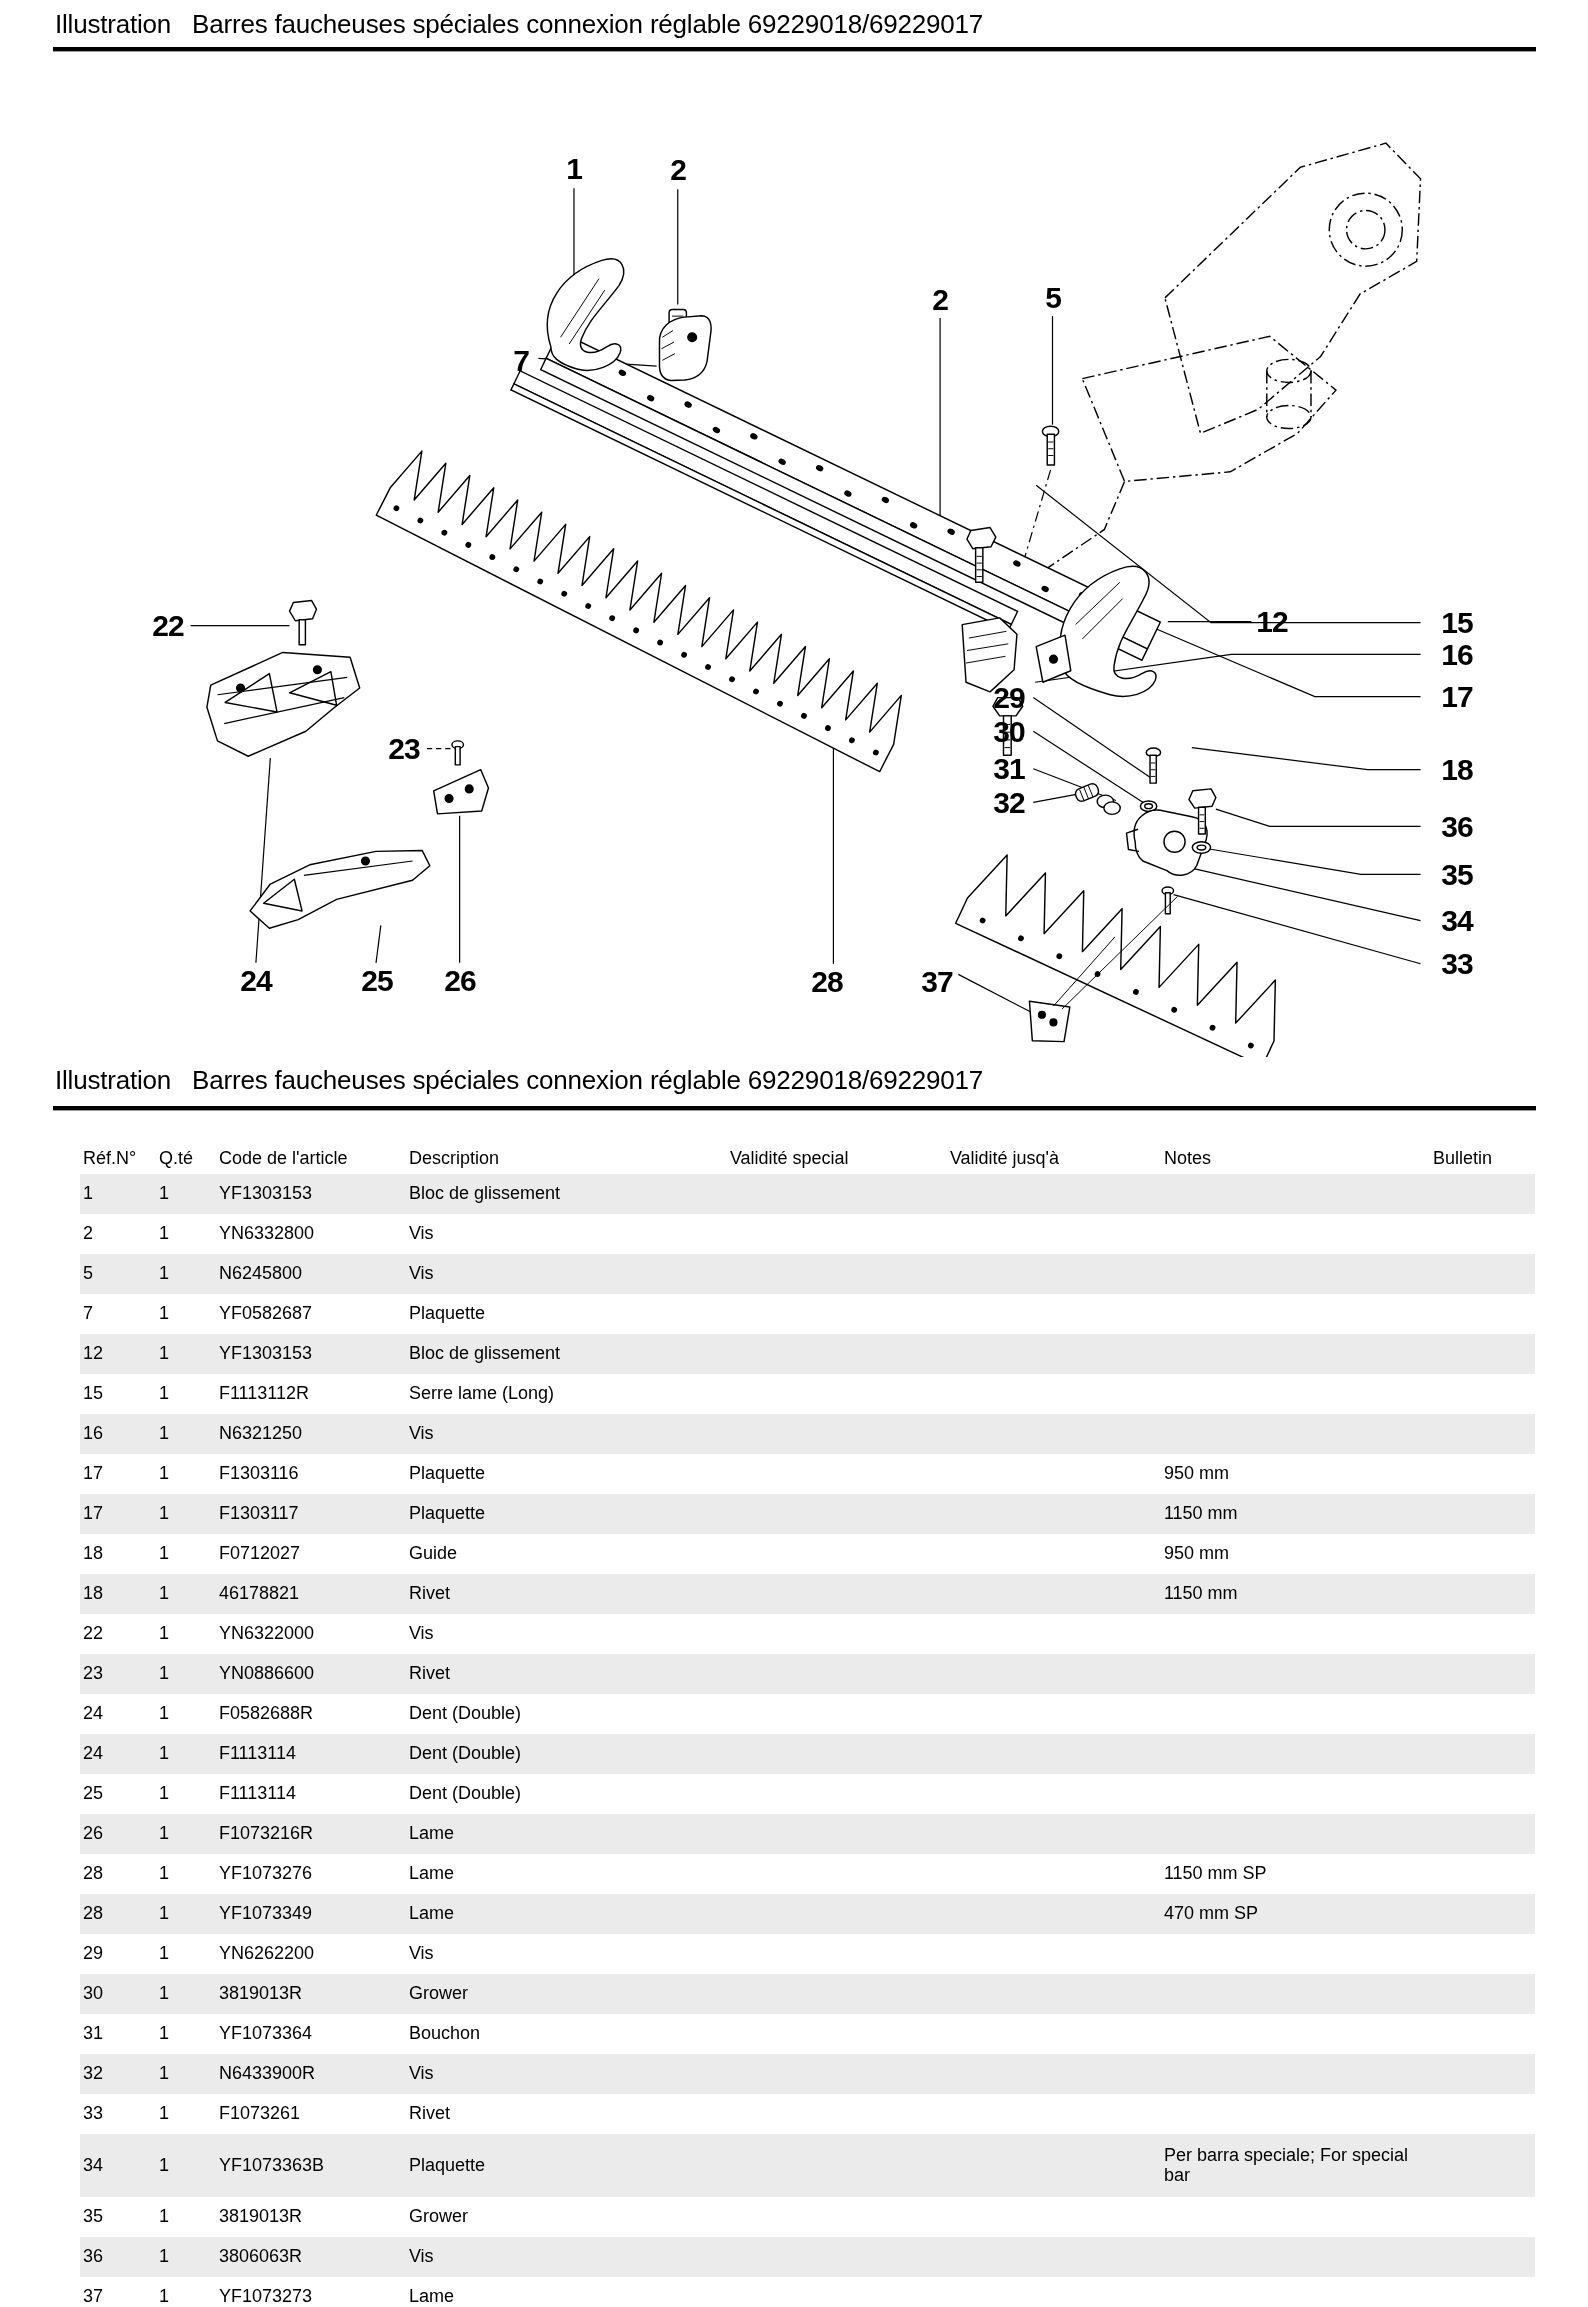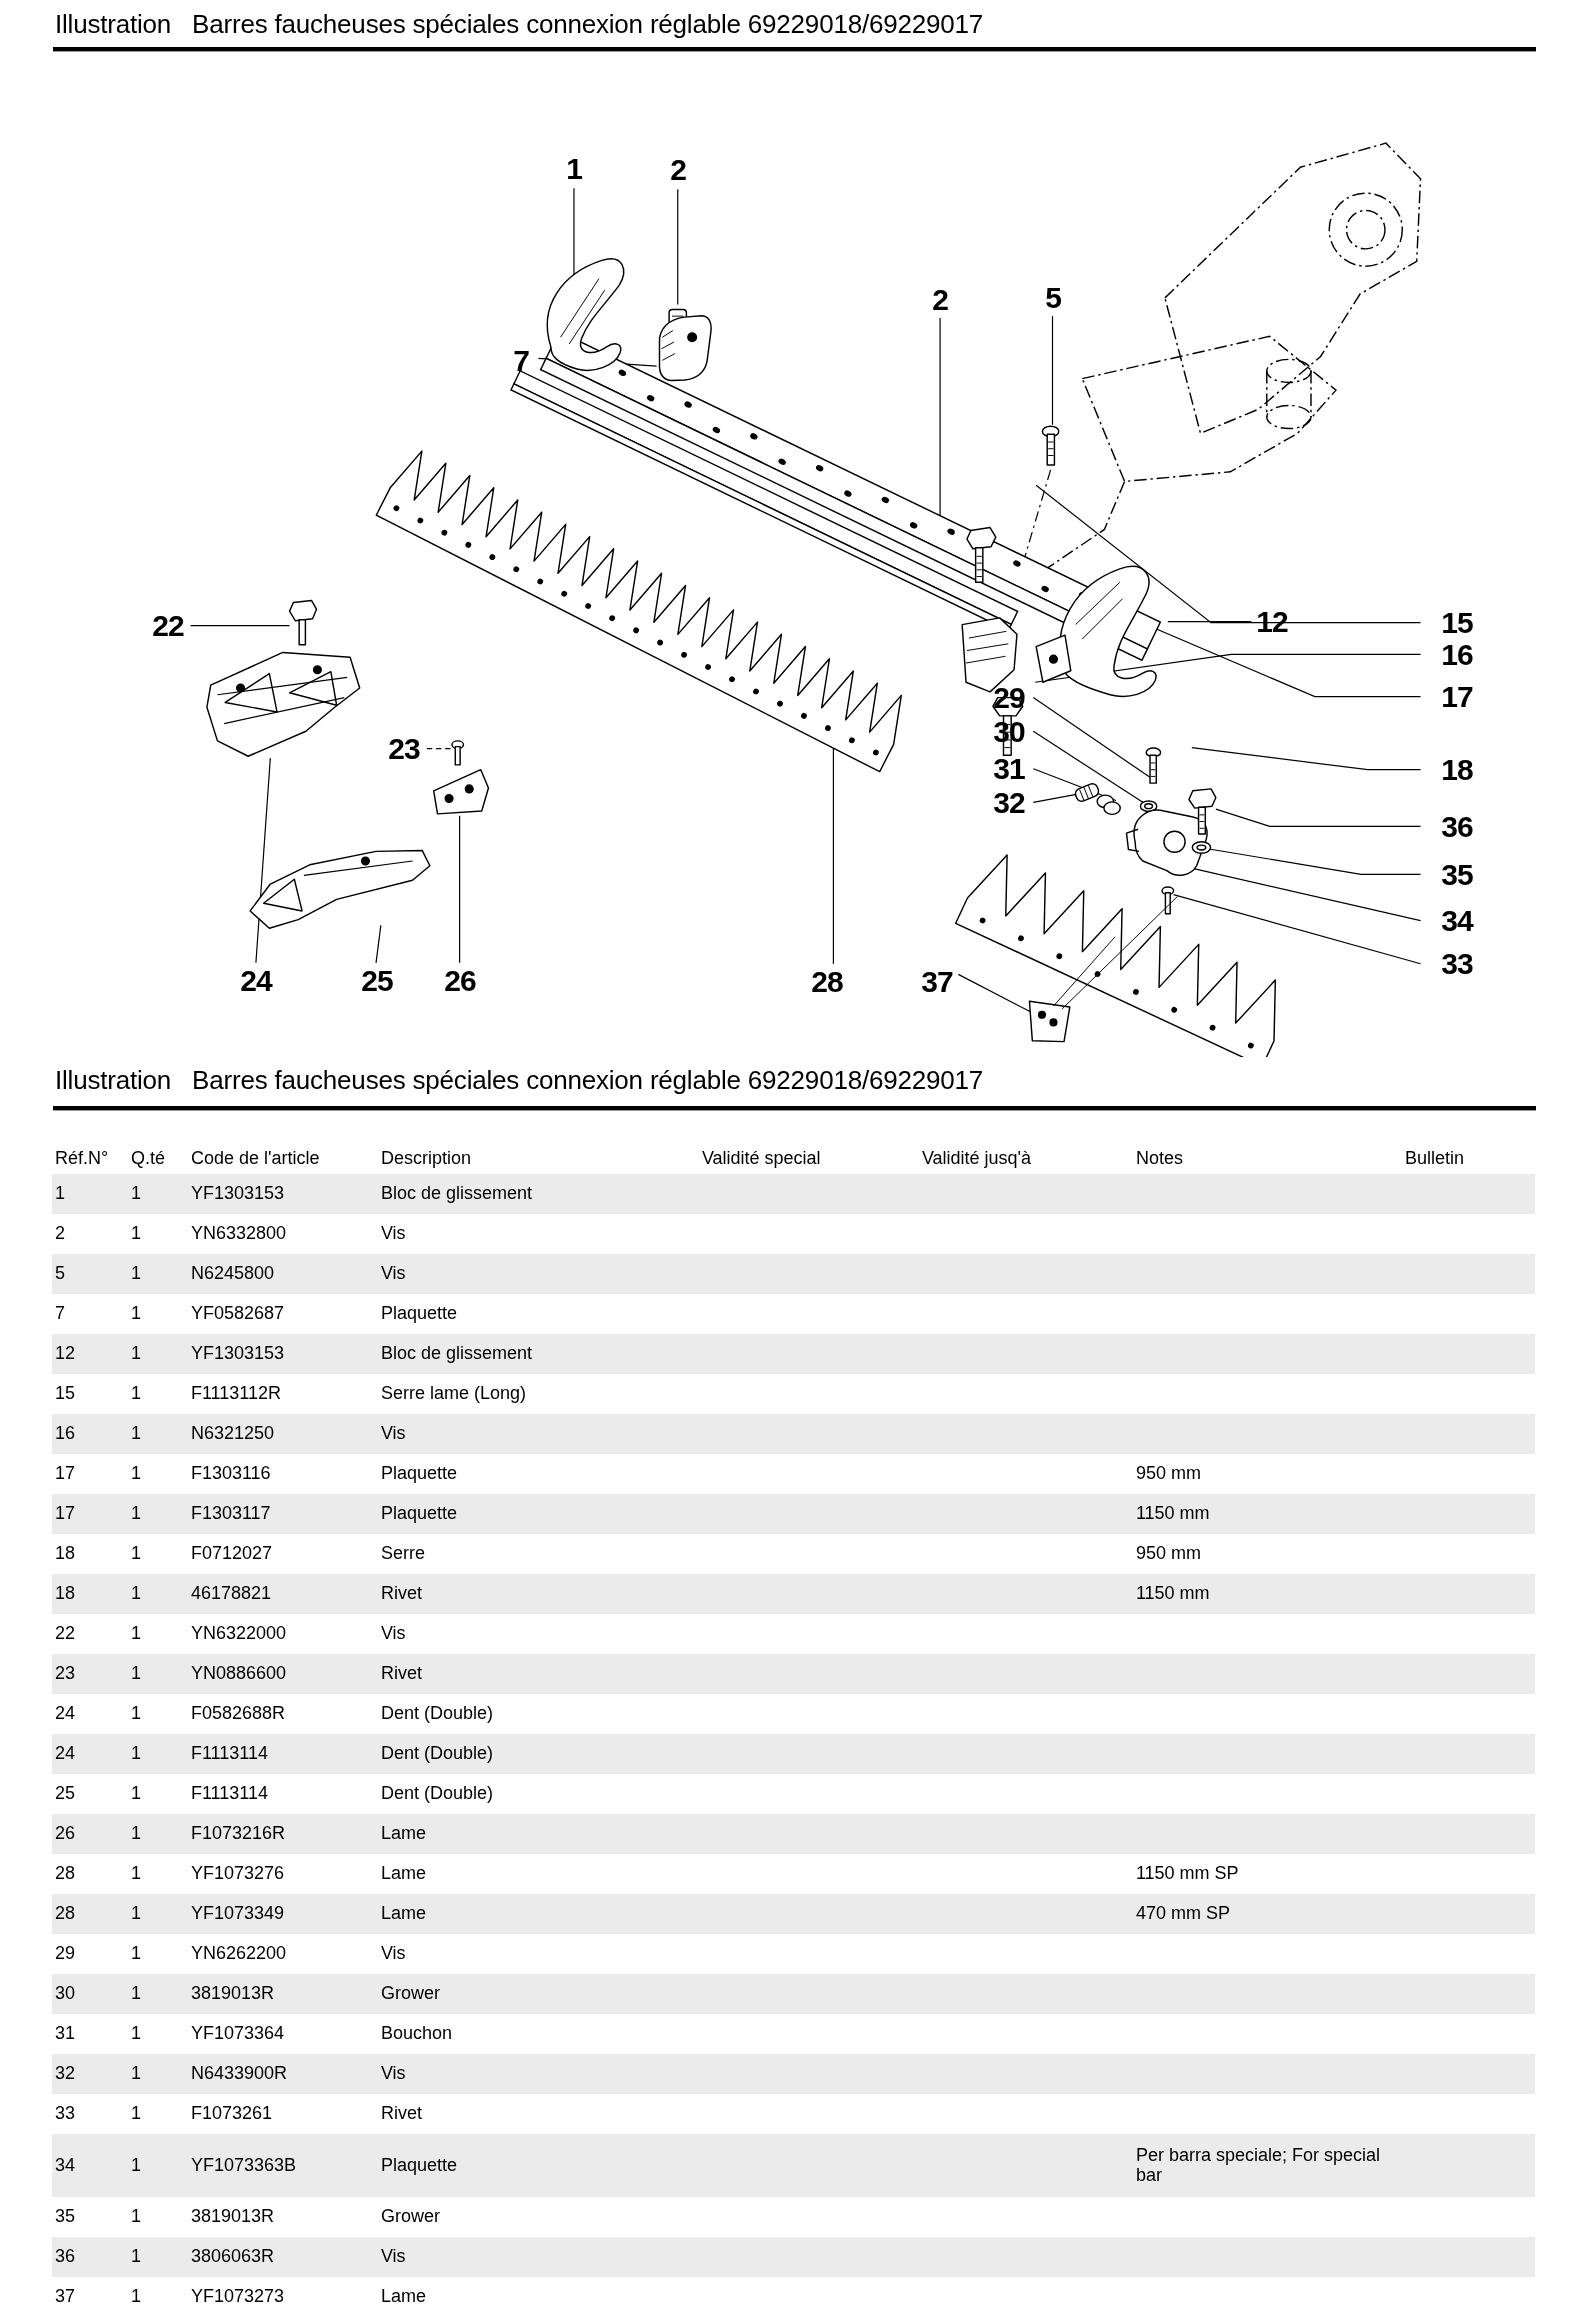--- a/index.html
+++ b/index.html
@@ -7,21 +7,21 @@
   
   .title{position:absolute;left:55px;font-size:26px;letter-spacing:-0.2px;white-space:nowrap;}
   .title .t-label{margin-right:21px;text-align:center;}
   .rule{position:absolute;left:53px;width:1483px;height:3.8px;background:#000;border-bottom:1px solid #9a9a9a;}
   
   #diagram{position:absolute;left:0;top:0;width:1589px;height:1057px;}
   #diagram svg{position:absolute;left:0;top:0;}
   .callout{position:absolute;transform:translate(-50%,-50%);font-size:30px;font-weight:700;letter-spacing:-1px;white-space:nowrap;}
   
   #table-wrap{position:absolute;left:52px;top:1138px;width:1483px;}
-  .trow{display:grid;grid-template-columns:76px 60px 190px 321px 220px 214px 269px 135px;min-height:40px;align-items:center;}
+  .trow{display:grid;grid-template-columns:76px 60px 190px 321px 220px 214px 269px 135px;min-height:40px;align-items:center;margin-left:28px;}
   .thead{min-height:31px;align-items:end;padding-bottom:4.8px;}
   .trow>div{padding-left:2.9px;font-size:18px;line-height:1.15;}
   .shade{background:#ebebeb;}
   .plain{background:#fff;}
   .tall{min-height:63px;}
 </style>
 </head>
 <body>
 
 <div class="title" style="top:8.7px">
@@ -381,21 +381,21 @@
     <div>Plaquette</div>
     <div></div>
     <div></div>
     <div>1150 mm</div>
     <div></div>
   </div>
       <div class="trow plain">
     <div>18</div>
     <div>1</div>
     <div>F0712027</div>
-    <div>Serre</div>
+    <div>Guide</div>
     <div></div>
     <div></div>
     <div>950 mm</div>
     <div></div>
   </div>
       <div class="trow shade">
     <div>18</div>
     <div>1</div>
     <div>46178821</div>
     <div>Rivet</div>

